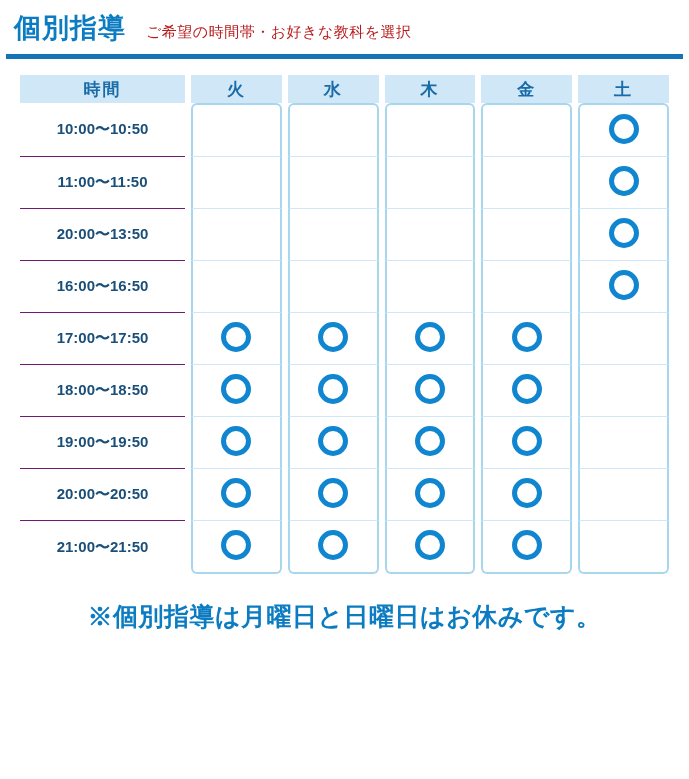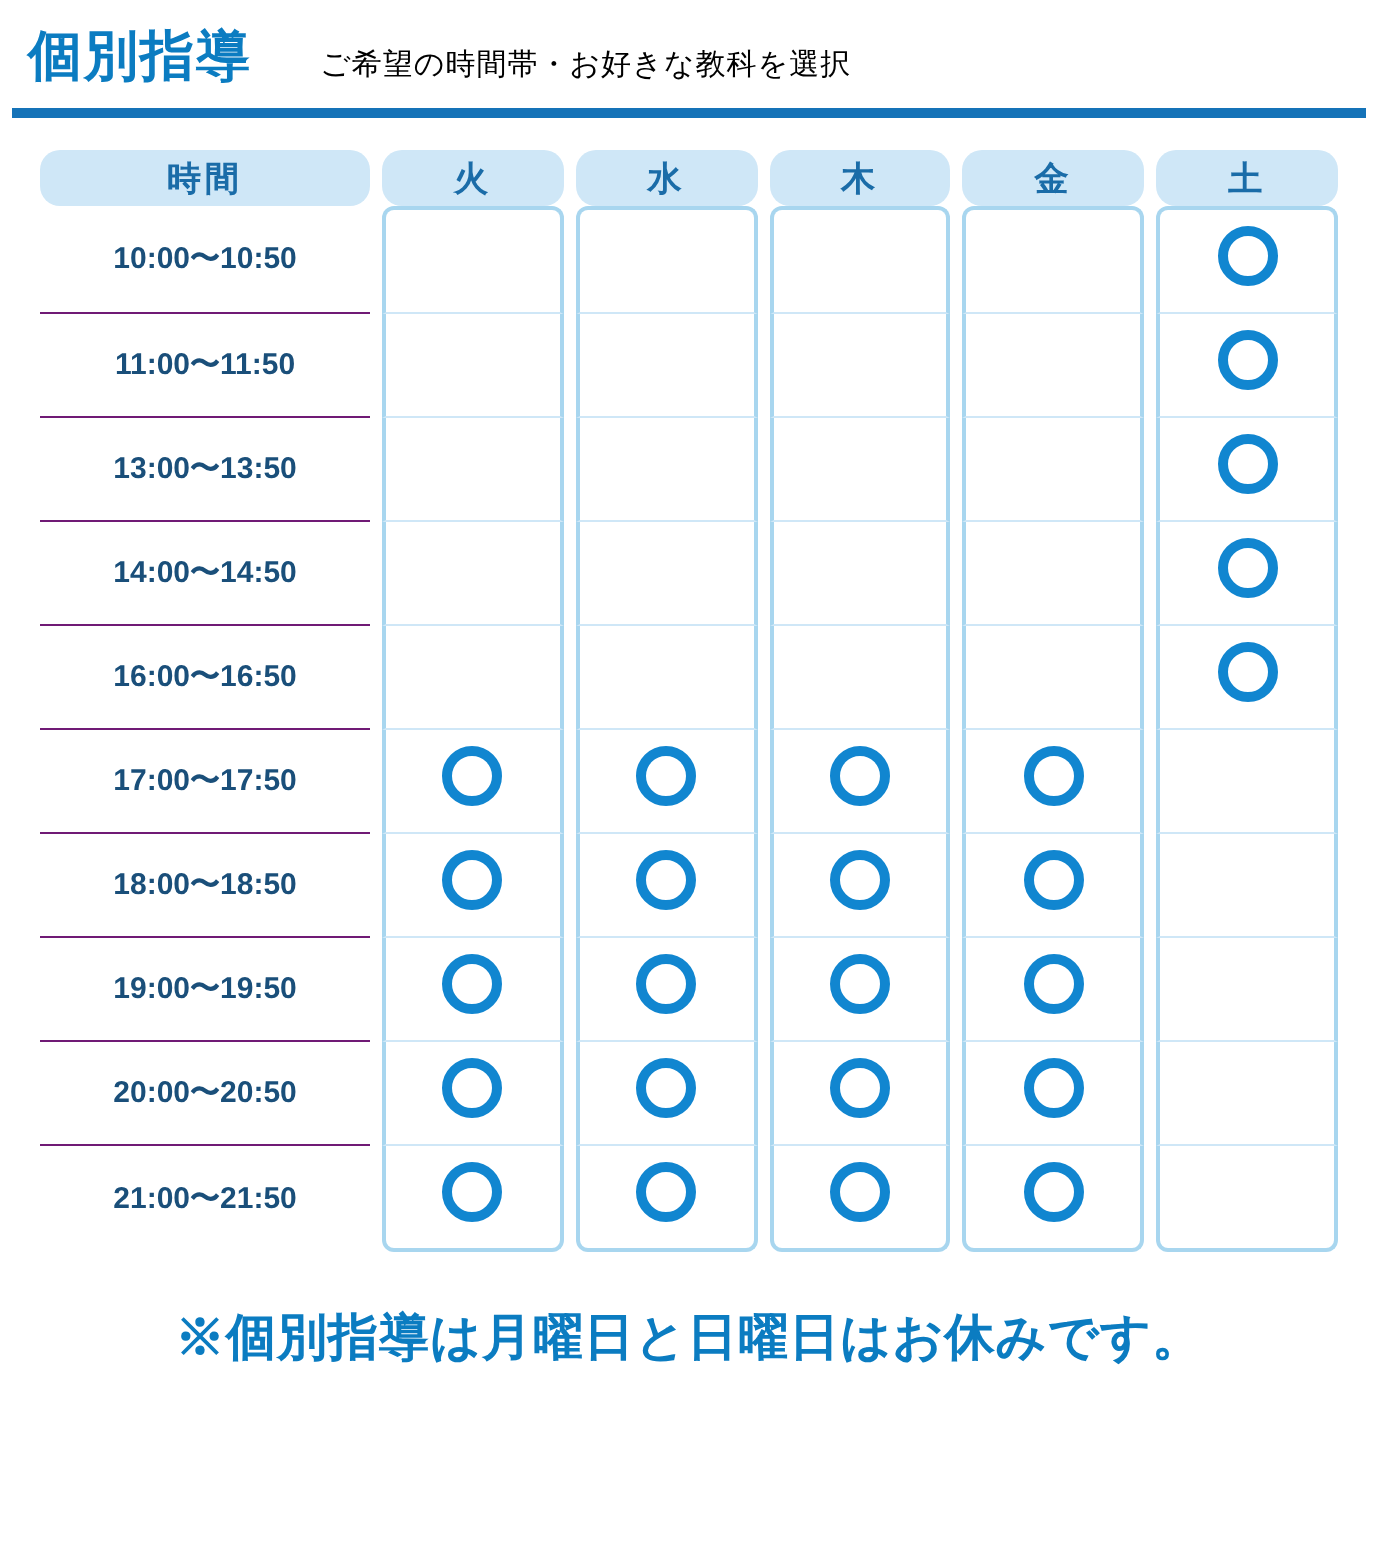--- a/index.html
+++ b/index.html
@@ -29,22 +29,22 @@
   }
   .header-title {
     font-size: 27px;
     font-weight: bold;
     color: #0b7cc1;
     letter-spacing: 1px;
     text-align: center;
   }
   .header-sub {
     font-size: 15px;
-    color: #000000;
-    margin-left: 34px;
+    color: #b91c1c;
+    margin-left: 20px;
     letter-spacing: 0.5px;
   }
   .header-rule {
     height: 5px;
     background: #1573b8;
     margin: 2px 6px 0 6px;
   }
 
   
   .table-wrap {
@@ -55,21 +55,21 @@
     border-spacing: 6px 0;
     width: 661px;
     table-layout: fixed;
   }
   th.head-time, th.head-day {
     background: #cfe7f7;
     color: #1a6ca8;
     font-size: 17px;
     font-weight: bold;
     height: 28px;
-    border-radius: 10px;
+    border-radius: 0;
     padding: 0;
     text-align: center;
     letter-spacing: 2px;
   }
   th.head-time { width: 160px; }
   th.head-day  { width: 88px; }
 
   td.time-cell {
     font-size: 15px;
     font-weight: bold;
@@ -160,29 +160,21 @@
           </tr>
           <tr>
             <td class="time-cell">11:00〜11:50</td>
             <td class="slot divider"></td>
             <td class="slot divider"></td>
             <td class="slot divider"></td>
             <td class="slot divider"></td>
             <td class="slot divider"><span class="mark"></span></td>
           </tr>
           <tr>
-            <td class="time-cell">13:00〜13:50</td>
-            <td class="slot divider"></td>
-            <td class="slot divider"></td>
-            <td class="slot divider"></td>
-            <td class="slot divider"></td>
-            <td class="slot divider"><span class="mark"></span></td>
-          </tr>
-          <tr>
-            <td class="time-cell">14:00〜14:50</td>
+            <td class="time-cell">20:00〜13:50</td>
             <td class="slot divider"></td>
             <td class="slot divider"></td>
             <td class="slot divider"></td>
             <td class="slot divider"></td>
             <td class="slot divider"><span class="mark"></span></td>
           </tr>
           <tr>
             <td class="time-cell">16:00〜16:50</td>
             <td class="slot divider"></td>
             <td class="slot divider"></td>

